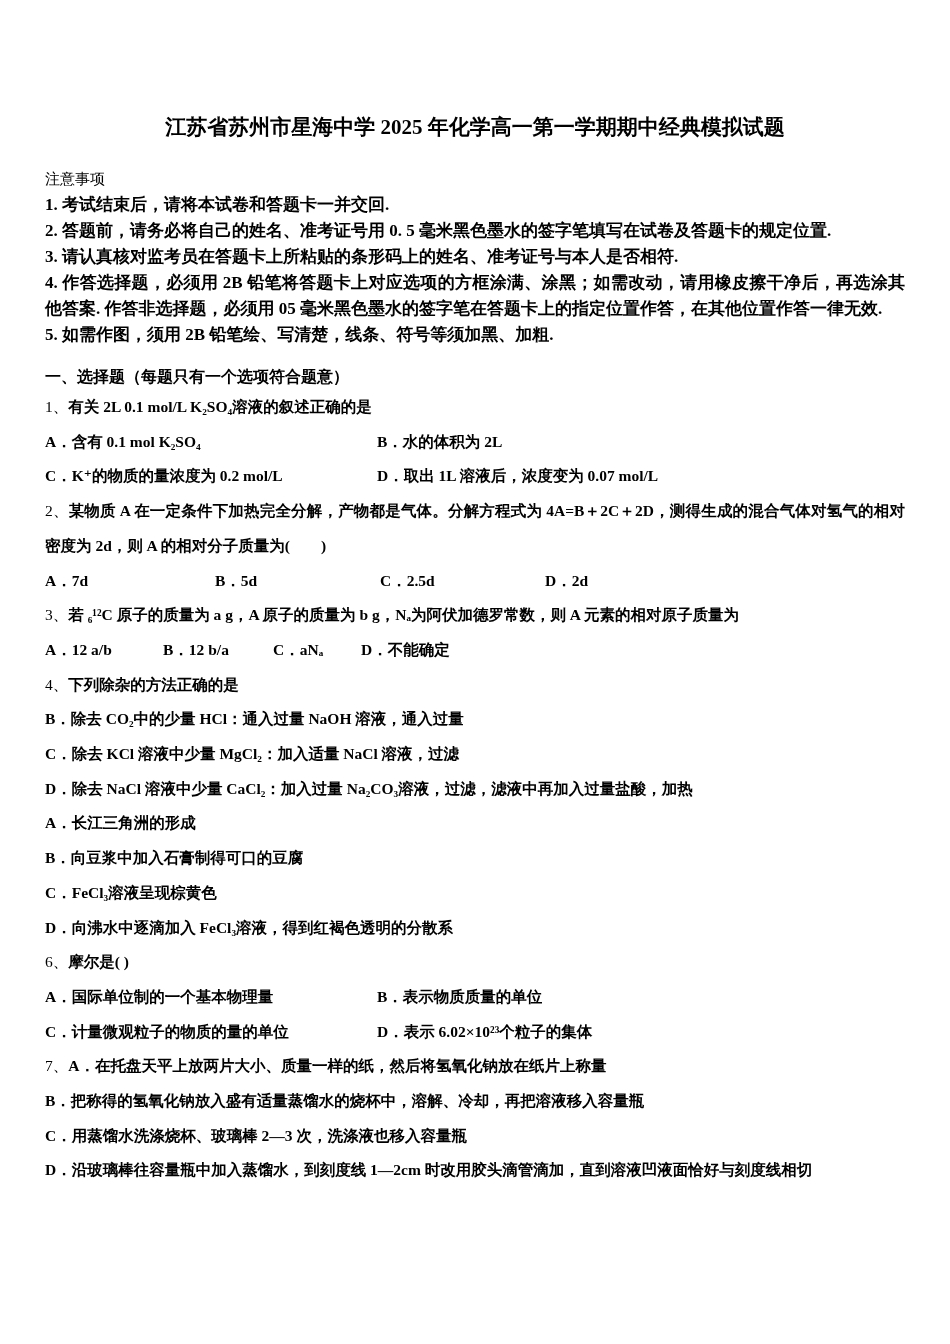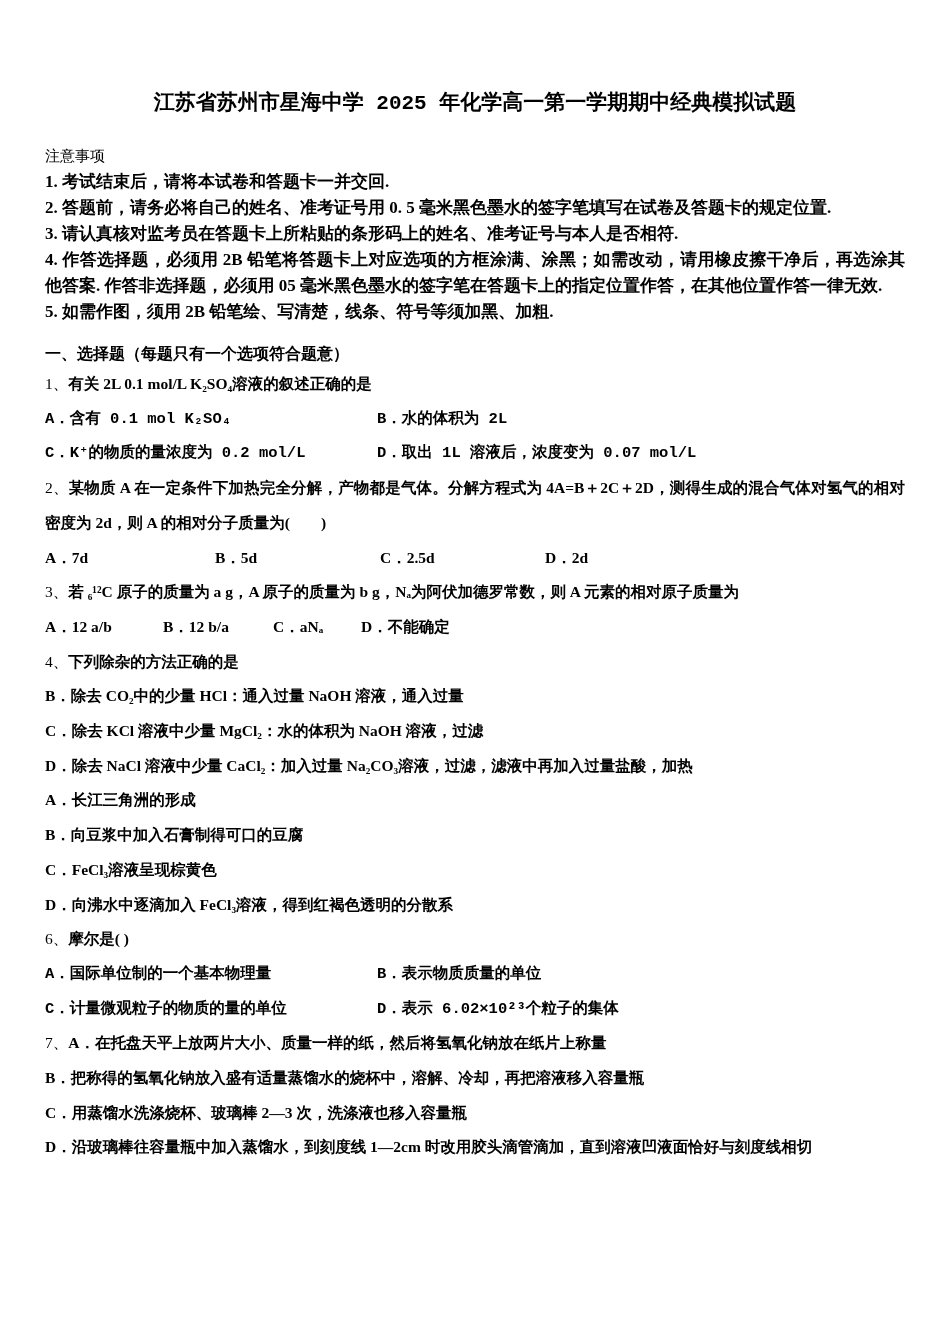--- a/index.html
+++ b/index.html
@@ -9,26 +9,26 @@
     height: 1344px;
     background: #ffffff;
     color: #000000;
     font-family: "Liberation Serif", "DejaVu Serif", serif;
     overflow: hidden;
     box-sizing: border-box;
   }
   .content { padding: 0 45px; }
   .title {
     margin: 0;
-    padding-top: 89px;
+    padding-top: 112px;
     text-align: center;
     font-size: 21px;
     line-height: 30px;
     font-weight: bold;
-    font-family: Liberation Mono, monospace;
+    font-family: Liberation Serif, serif;
   }
   .notice-heading {
     margin-top: 24px;
     font-size: 15px;
     line-height: 26px;
     font-weight: 400;
   }
   .note {
     font-size: 17px;
     line-height: 26px;
@@ -41,21 +41,21 @@
     line-height: 26px;
     font-weight: 600;
   }
   .qline {
     font-size: 15.5px;
     line-height: 34.7px;
     font-weight: 600;
   }
   .stem { text-align: justify; }
   .qnum { font-weight: 400; }
-  .row2 { display: grid; grid-template-columns: 332px 1fr; font-family: Liberation Mono, monospace; }
+  .row2 { display: grid; grid-template-columns: 332px 1fr; }
   .row4 { display: grid; grid-template-columns: 170px 165px 165px 1fr; }
   .row4n { display: grid; grid-template-columns: 118px 110px 88px 1fr; }
   .opt { display: block; white-space: nowrap; overflow: visible; }
 </style>
 </head>
 <body>
 
 <div class="page">
   <div class="content">
 
@@ -102,21 +102,21 @@
           <span class="opt">A．12 a/b</span>
           <span class="opt">B．12 b/a</span>
           <span class="opt">C．aNₐ</span>
           <span class="opt">D．不能确定</span>
         </div>
       </div>
 
       <div>
         <div class="qline stem"><span class="qnum">4、</span><span>下列除杂的方法正确的是</span></div>
         <div class="qline">B．除去 CO₂中的少量 HCl：通入过量 NaOH 溶液，通入过量</div>
-        <div class="qline">C．除去 KCl 溶液中少量 MgCl₂：水的体积为 NaOH 溶液，过滤</div>
+        <div class="qline">C．除去 KCl 溶液中少量 MgCl₂：加入适量 NaCl 溶液，过滤</div>
         <div class="qline">D．除去 NaCl 溶液中少量 CaCl₂：加入过量 Na₂CO₃溶液，过滤，滤液中再加入过量盐酸，加热</div>
       </div>
 
       <div>
         <div class="qline">A．长江三角洲的形成</div>
         <div class="qline">B．向豆浆中加入石膏制得可口的豆腐</div>
         <div class="qline">C．FeCl₃溶液呈现棕黄色</div>
         <div class="qline">D．向沸水中逐滴加入 FeCl₃溶液，得到红褐色透明的分散系</div>
       </div>
 

